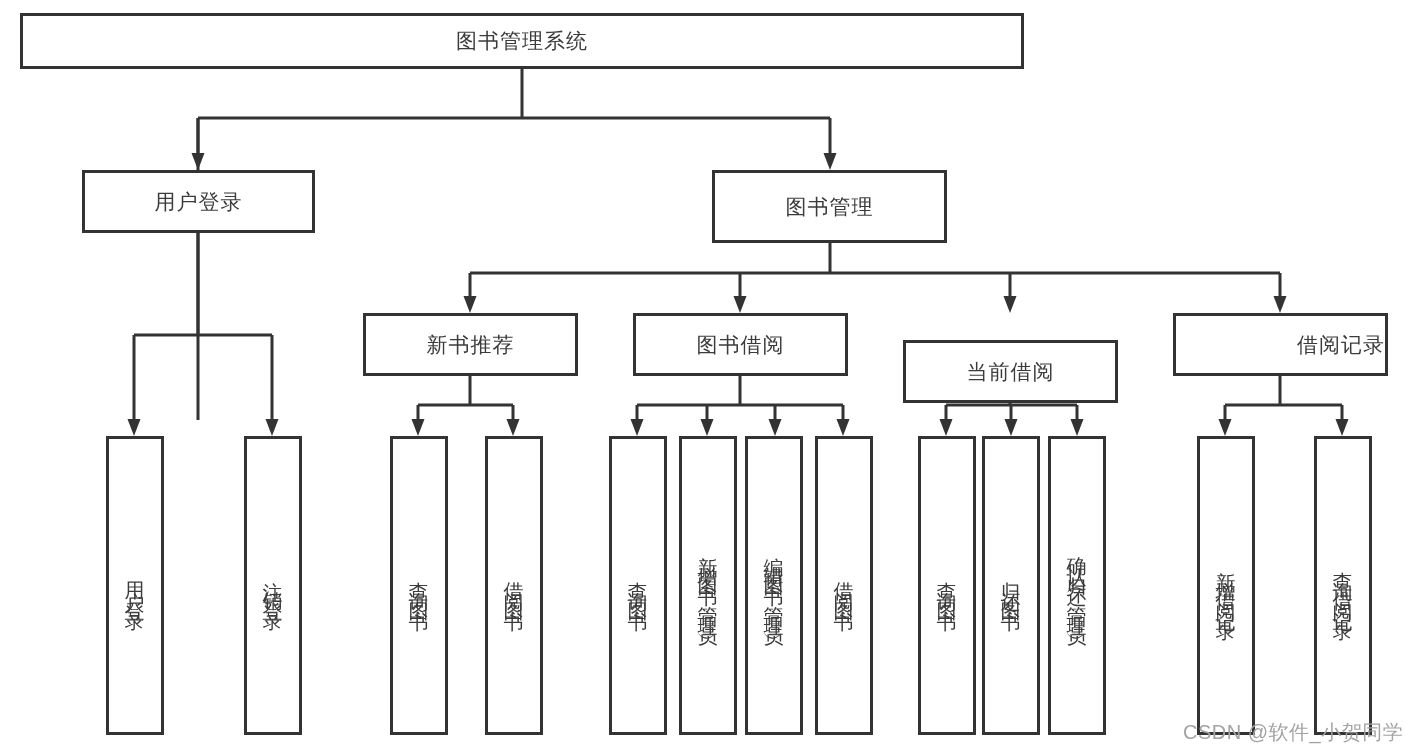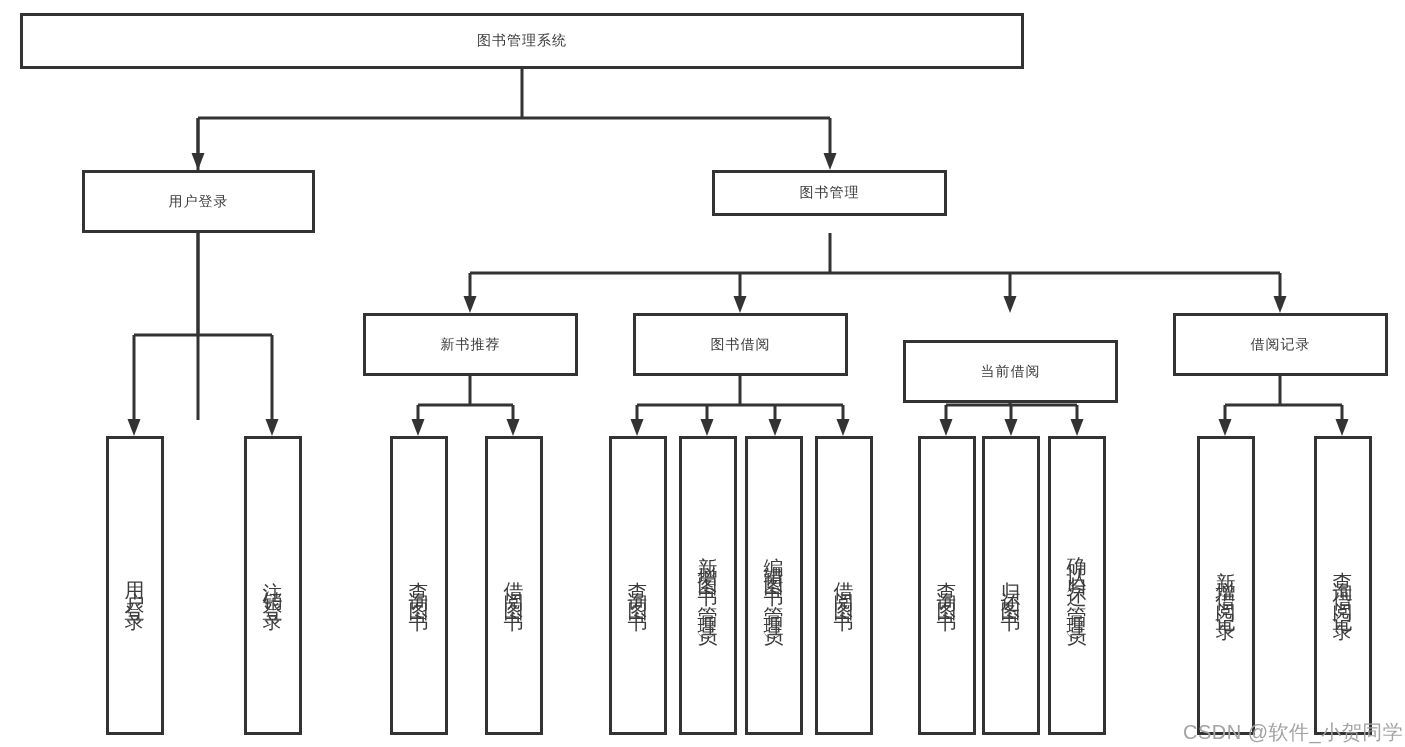--- a/index.html
+++ b/index.html
@@ -28,21 +28,21 @@
     box-sizing: border-box;
     border: 3px solid #333333;
     background: #ffffff;
     display: flex;
     align-items: center;
     justify-content: center;
     color: #3b3b3b;
     z-index: 2;
   }
   .node.h {
-    font-size: 14px;
+    font-size: 21px;
     letter-spacing: 1px;
   }
   .node.leaf {
     width: 58px;
     top: 436px;
     height: 299px;
   }
   .node.leaf .vtext {
     writing-mode: vertical-lr;
     text-orientation: mixed;
@@ -109,34 +109,34 @@
     </g>
   </svg>
 
   <div class="node h" style="left:20px; top:13px; width:1004px; height:56px;">
     <span>图书管理系统</span>
   </div>
 
   <div class="node h" style="left:82px; top:170px; width:233px; height:63px;">
     <span>用户登录</span>
   </div>
-  <div class="node h" style="left:712px; top:170px; width:235px; height:46px;justify-content:center;">
+  <div class="node h" style="left:712px; top:170px; width:235px; height:73px;justify-content:center;">
     <span>图书管理</span>
   </div>
 
   <div class="node h" style="left:633px; top:313px; width:215px; height:63px;">
     <span>图书借阅</span>
   </div>
   <div class="node h" style="left:363px; top:313px; width:215px; height:63px;">
     <span>新书推荐</span>
   </div>
   <div class="node h" style="left:903px; top:313px; width:215px; height:63px;margin-top:27px;">
     <span>当前借阅</span>
   </div>
-  <div class="node h" style="left:1173px; top:313px; width:215px; height:63px;">
+  <div class="node h" style="left:1173px; top:313px; width:215px; height:63px;justify-content:flex-end;">
     <span>借阅记录</span>
   </div>
 
   <div class="node leaf" style="left:106px;">
     <span class="vtext">用户登录</span>
   </div>
   <div class="node leaf" style="left:244px;">
     <span class="vtext">注销登录</span>
   </div>
 

